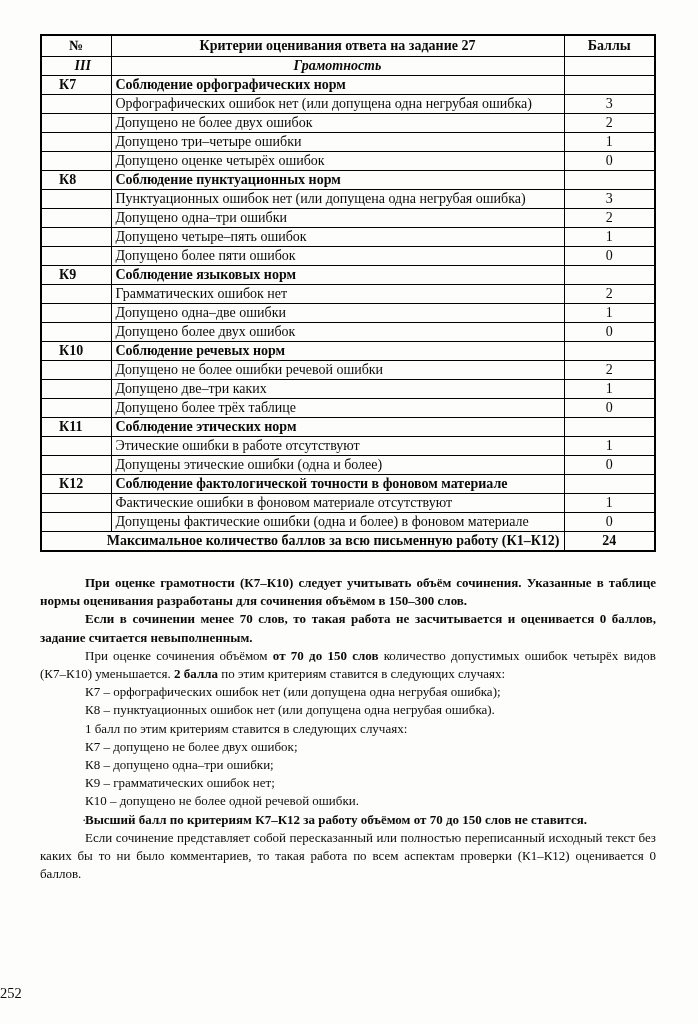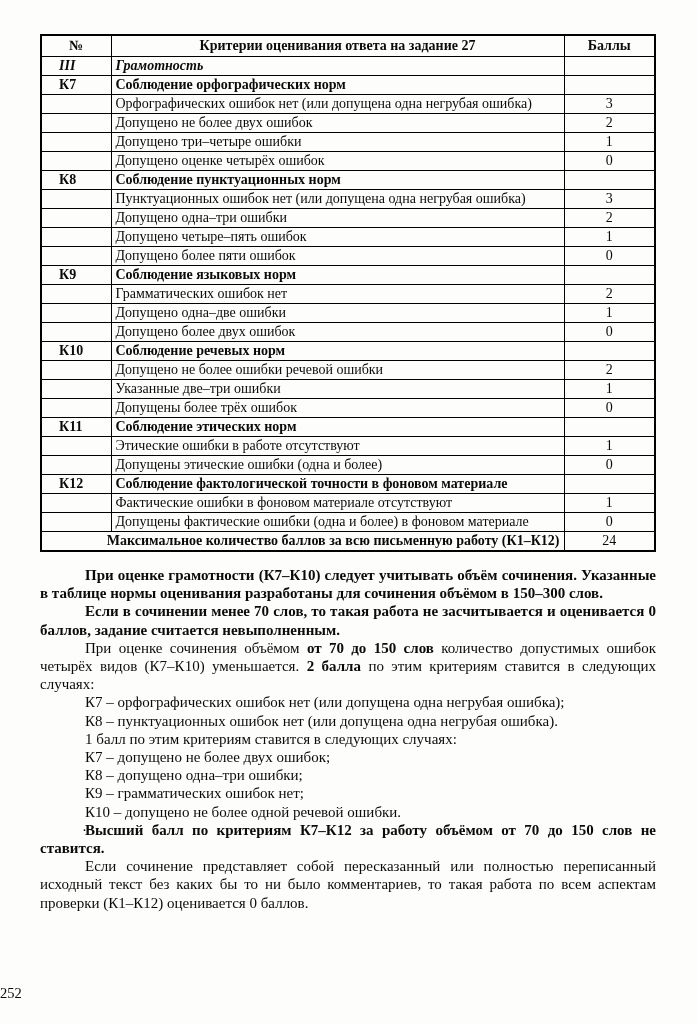--- a/index.html
+++ b/index.html
@@ -17,30 +17,30 @@
   }
   .criteria-table th,.criteria-table td{
     border:1px solid #000;
     font-size:14px;line-height:16px;
     padding:1px 4px;vertical-align:top;
     overflow:hidden;
   }
   .criteria-table thead th{text-align:center;font-weight:bold;padding:2px 4px;}
   td.cell-num{font-weight:bold;padding-left:17px;}
   tr.row-section td.cell-num,
-  tr.row-section td.cell-title{font-style:italic;}
+  tr.row-section td.cell-title{font-style:italic;text-align:center;}
   td.cell-title{font-weight:bold;}
   td.cell-text{text-align:justify;}
   td.cell-points{text-align:center;}
   td.cell-total{font-weight:bold;text-align:right;}
-  tr.row-total td.cell-points{font-weight:normal;}
+  tr.row-total td.cell-points{font-weight:bold;}
 
   .body-text{
-    margin-top:14px;
-    font-size:15px;line-height:18.2px;
+    margin-top:22px;
+    font-size:13px;line-height:18.2px;
     text-align:justify;
   }
   p.para{margin:0;position:relative;}
   p.para.indent{text-indent:45px;}
   .b{font-weight:bold;}
   .marker{position:absolute;left:-3px;top:0;}
 
   .page-number{
     position:absolute;left:0;bottom:22px;width:100%;
     font-size:14.5px;
@@ -145,26 +145,26 @@
           <td class="cell-title">Соблюдение речевых норм</td>
           <td class="cell-points"></td>
         </tr>
         <tr class="row-item">
           <td class="cell-num"></td>
           <td class="cell-text">Допущено не более ошибки речевой ошибки</td>
           <td class="cell-points">2</td>
         </tr>
         <tr class="row-item">
           <td class="cell-num"></td>
-          <td class="cell-text">Указанные две–три ошибки</td>
-          <td class="cell-points">1</td>
-        </tr>
-        <tr class="row-item">
-          <td class="cell-num"></td>
-          <td class="cell-text">Допущены более трёх ошибок</td>
+          <td class="cell-text">Допущено две–три каких</td>
+          <td class="cell-points">1</td>
+        </tr>
+        <tr class="row-item">
+          <td class="cell-num"></td>
+          <td class="cell-text">Допущено более трёх таблице</td>
           <td class="cell-points">0</td>
         </tr>
         <tr class="row-criterion">
           <td class="cell-num">К11</td>
           <td class="cell-title">Соблюдение этических норм</td>
           <td class="cell-points"></td>
         </tr>
         <tr class="row-item">
           <td class="cell-num"></td>
           <td class="cell-text">Этические ошибки в работе отсутствуют</td>

